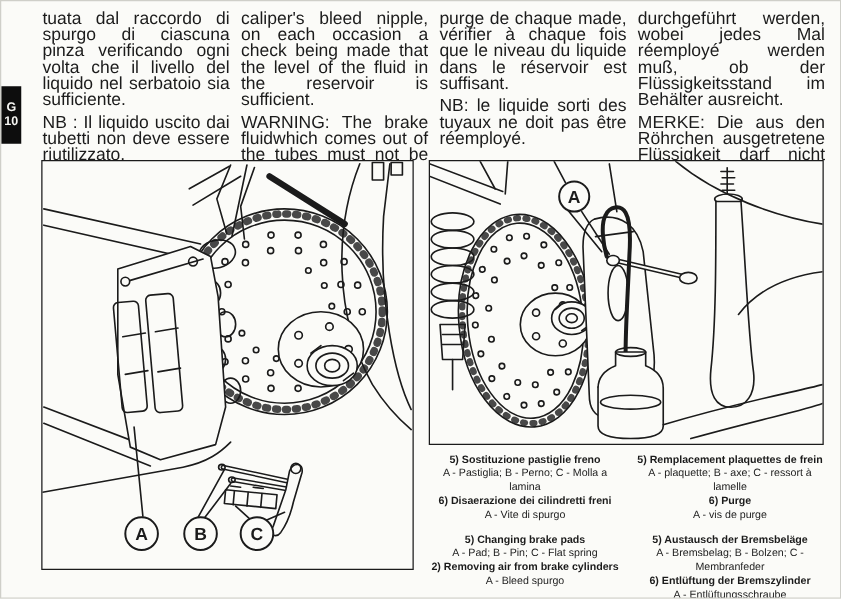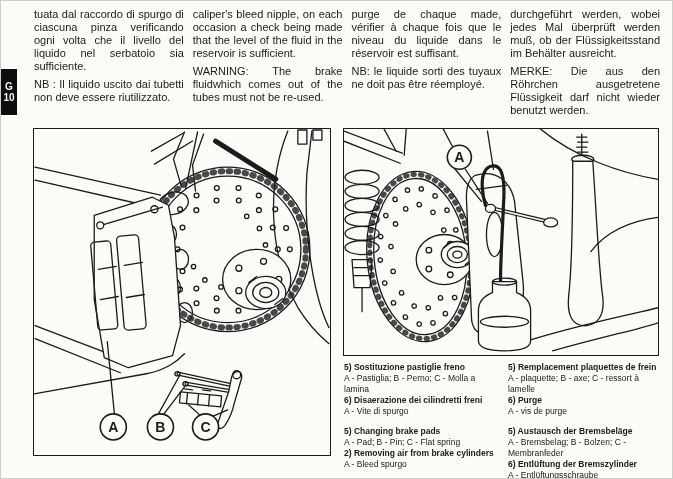--- a/index.html
+++ b/index.html
@@ -12,39 +12,39 @@
   .tab{
     position:absolute;left:0;top:68px;width:16px;height:46px;background:#0d0d0d;
     color:#f5f5f2;display:flex;flex-direction:column;align-items:center;justify-content:center;
     font-size:10px;font-weight:bold;line-height:11px;letter-spacing:0;
   }
   
   .intro{
     position:absolute;left:33px;top:7px;width:626px;
     display:flex;gap:9px;
   }
-  .intro .col{flex:1 1 0;font-size:11px;line-height:13px;text-align:justify;}
+  .intro .col{flex:1 1 0;font-size:14px;line-height:13px;text-align:justify;}
   .intro .body{margin:0;}
   .intro .note{margin:5px 0 0 0;font-weight:normal;}
   
   .figbox{position:absolute;border:1.6px solid #1b1b1b;background:#fbfbf8;box-sizing:border-box;}
   #fig-left{left:32px;top:127px;width:298px;height:328px;}
   #fig-right{left:342px;top:127px;width:316px;height:228px;}
   .figbox svg{display:block;width:100%;height:100%;}
   .ink{stroke:#1b1b1b;fill:none;stroke-width:1.3;stroke-linecap:round;stroke-linejoin:round;}
   .paperfill{fill:#fbfbf8;}
   .label-circ{fill:#fbfbf8;stroke:#1b1b1b;stroke-width:1.6;}
   .label-txt{fill:#1b1b1b;font-family:"Liberation Sans",sans-serif;font-size:14px;font-weight:bold;}
   
   .captions{
     position:absolute;left:343px;top:361px;width:316px;
     display:flex;gap:12px;font-size:8.5px;line-height:11px;
   }
   .captions .ccol{flex:1 1 0;}
-  .cap-block{margin:0 0 9px 0;}
+  .cap-block{margin:0 0 9px 0;text-align:center;}
   .cap-title{font-weight:bold;}
 </style>
 </head>
 <body>
 
 <div id="page">
 
   <div class="tab">
     <span>G</span>
     <span>10</span>
@@ -57,21 +57,21 @@
     </div>
     <div class="col">
       <p class="body">caliper's bleed nipple, on each occasion a check being made that the level of the fluid in the reservoir is sufficient.</p>
       <p class="note">WARNING: The brake fluidwhich comes out of the tubes must not be re-used.</p>
     </div>
     <div class="col">
       <p class="body">purge de chaque made, vérifier à chaque fois que le niveau du liquide dans le réservoir est suffisant.</p>
       <p class="note">NB: le liquide sorti des tuyaux ne doit pas être réemployé.</p>
     </div>
     <div class="col">
-      <p class="body">durchgeführt werden, wobei jedes Mal überprüft werden muß, ob der Flüssigkeitsstand im Behälter ausreicht.</p>
+      <p class="body">durchgeführt werden, wobei jedes Mal réemployé werden muß, ob der Flüssigkeitsstand im Behälter ausreicht.</p>
       <p class="note">MERKE: Die aus den Röhrchen ausgetretene Flüssigkeit darf nicht wieder benutzt werden.</p>
     </div>
   </div>
 
   <div class="figbox" id="fig-left">
     <svg viewBox="0 0 295 325">
       <g class="ink">
 
         <g>
           <path d="M 253 2 C 233 52 232 122 263 178 C 276 199 288 209 294 214"></path>

